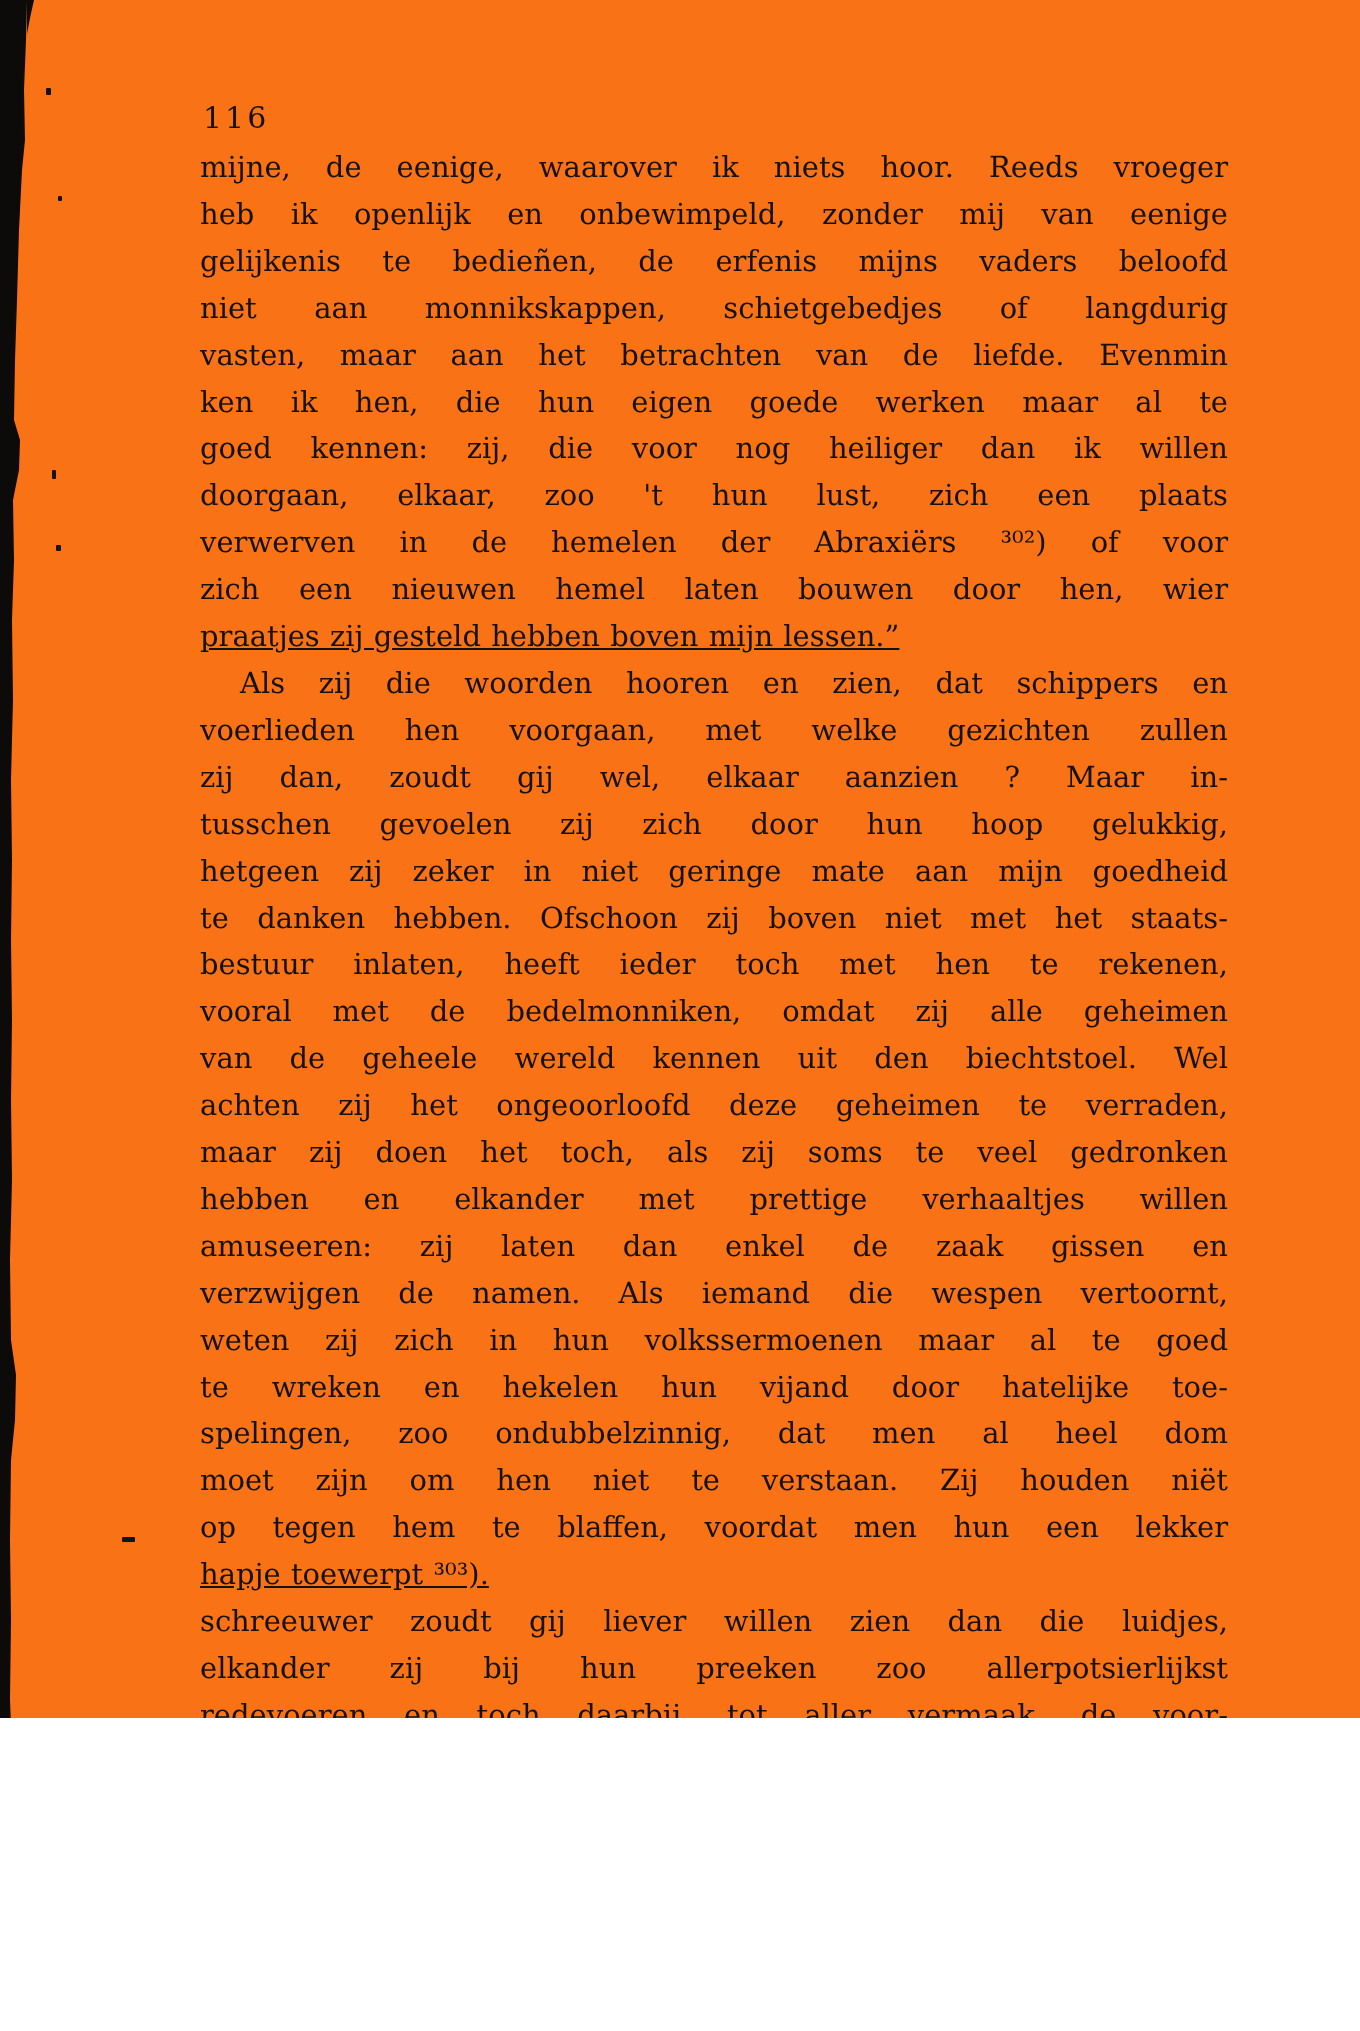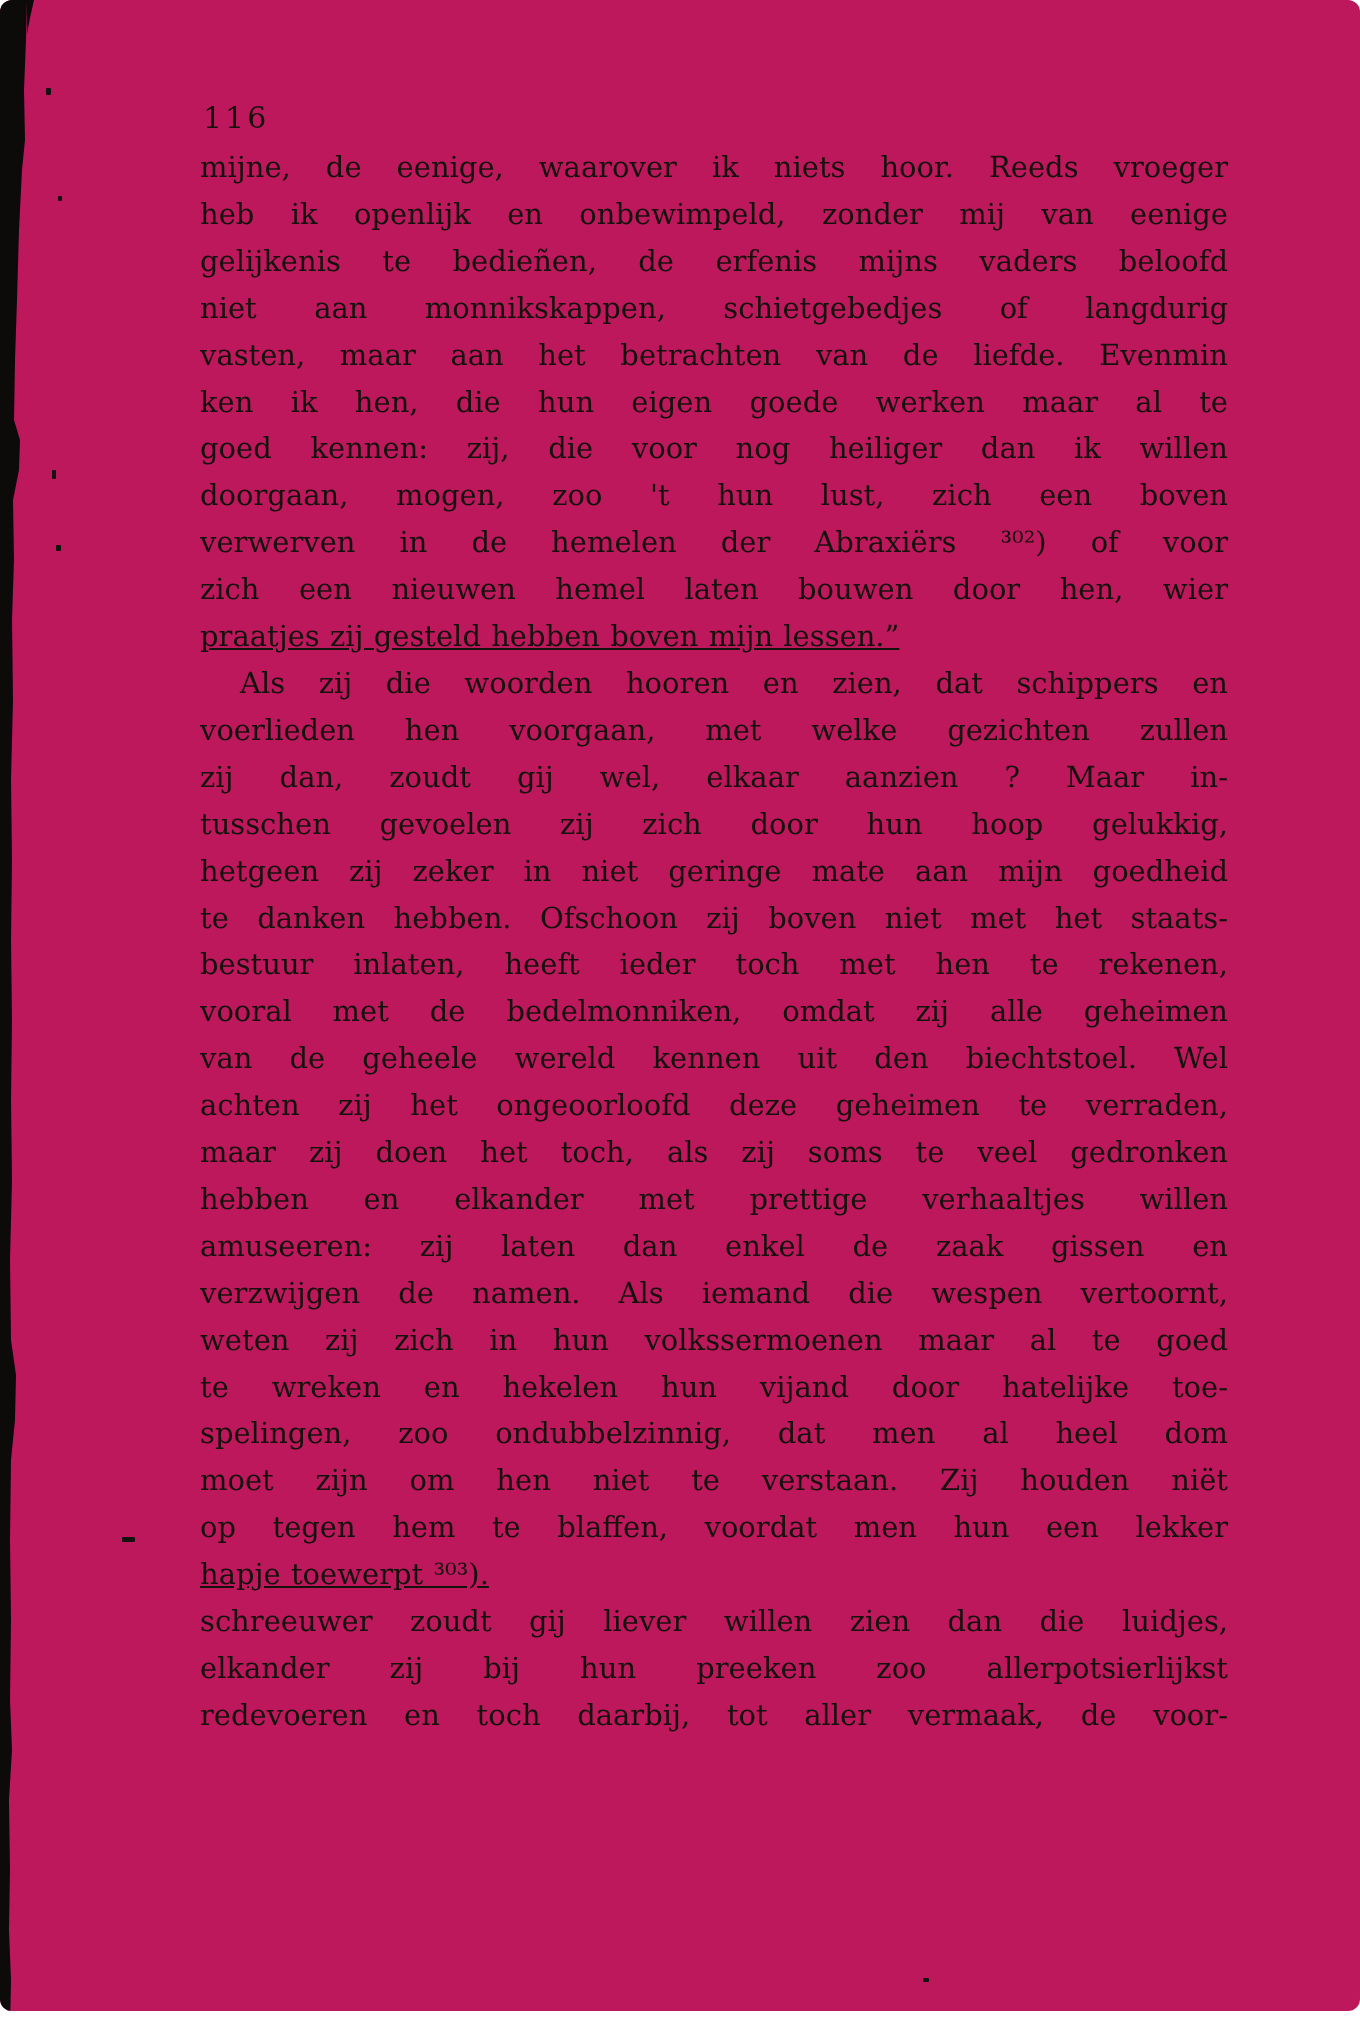--- a/index.html
+++ b/index.html
@@ -3,26 +3,25 @@
 <meta charset="utf-8">
 <style>
   html, body {
     margin: 0;
     padding: 0;
     background: #ffffff;
   }
   #scan-page {
     position: relative;
     width: 1360px;
-    height: 2011px;
-    background: #be185d;
+    height: 1718px;
+    background: #f97316;
     overflow: hidden;
     font-family: "DejaVu Serif", "Liberation Serif", serif;
     color: #111008;
-    border-radius: 12px;
   }
   
   .page-number {
     position: absolute;
     left: 203px;
     top: 100px;
     font-size: 30px;
     letter-spacing: 3px;
     color: #14120c;
   }
@@ -97,21 +96,21 @@
   <div class="page-number">116</div>
 
   <div class="text-body">
       <div class="line">mijne, de eenige, waarover ik niets hoor. Reeds vroeger</div>
       <div class="line">heb ik openlijk en onbewimpeld, zonder mij van eenige</div>
       <div class="line">gelijkenis te bedieñen, de erfenis mijns vaders beloofd</div>
       <div class="line">niet aan monnikskappen, schietgebedjes of langdurig</div>
       <div class="line">vasten, maar aan het betrachten van de liefde. Evenmin</div>
       <div class="line">ken ik hen, die hun eigen goede werken maar al te</div>
       <div class="line">goed kennen: zij, die voor nog heiliger dan ik willen</div>
-      <div class="line">doorgaan, mogen, zoo 't hun lust, zich een boven</div>
+      <div class="line">doorgaan, elkaar, zoo 't hun lust, zich een plaats</div>
       <div class="line">verwerven in de hemelen der Abraxiërs ³⁰²) of voor</div>
       <div class="line">zich een nieuwen hemel laten bouwen door hen, wier</div>
       <div class="line last">praatjes zij gesteld hebben boven mijn lessen.”</div>
       <div class="line indent">Als zij die woorden hooren en zien, dat schippers en</div>
       <div class="line">voerlieden hen voorgaan, met welke gezichten zullen</div>
       <div class="line">zij dan, zoudt gij wel, elkaar aanzien ? Maar in-</div>
       <div class="line">tusschen gevoelen zij zich door hun hoop gelukkig,</div>
       <div class="line">hetgeen zij zeker in niet geringe mate aan mijn goedheid</div>
       <div class="line">te danken hebben. Ofschoon zij boven niet met het staats-</div>
       <div class="line">bestuur inlaten, heeft ieder toch met hen te rekenen,</div>

